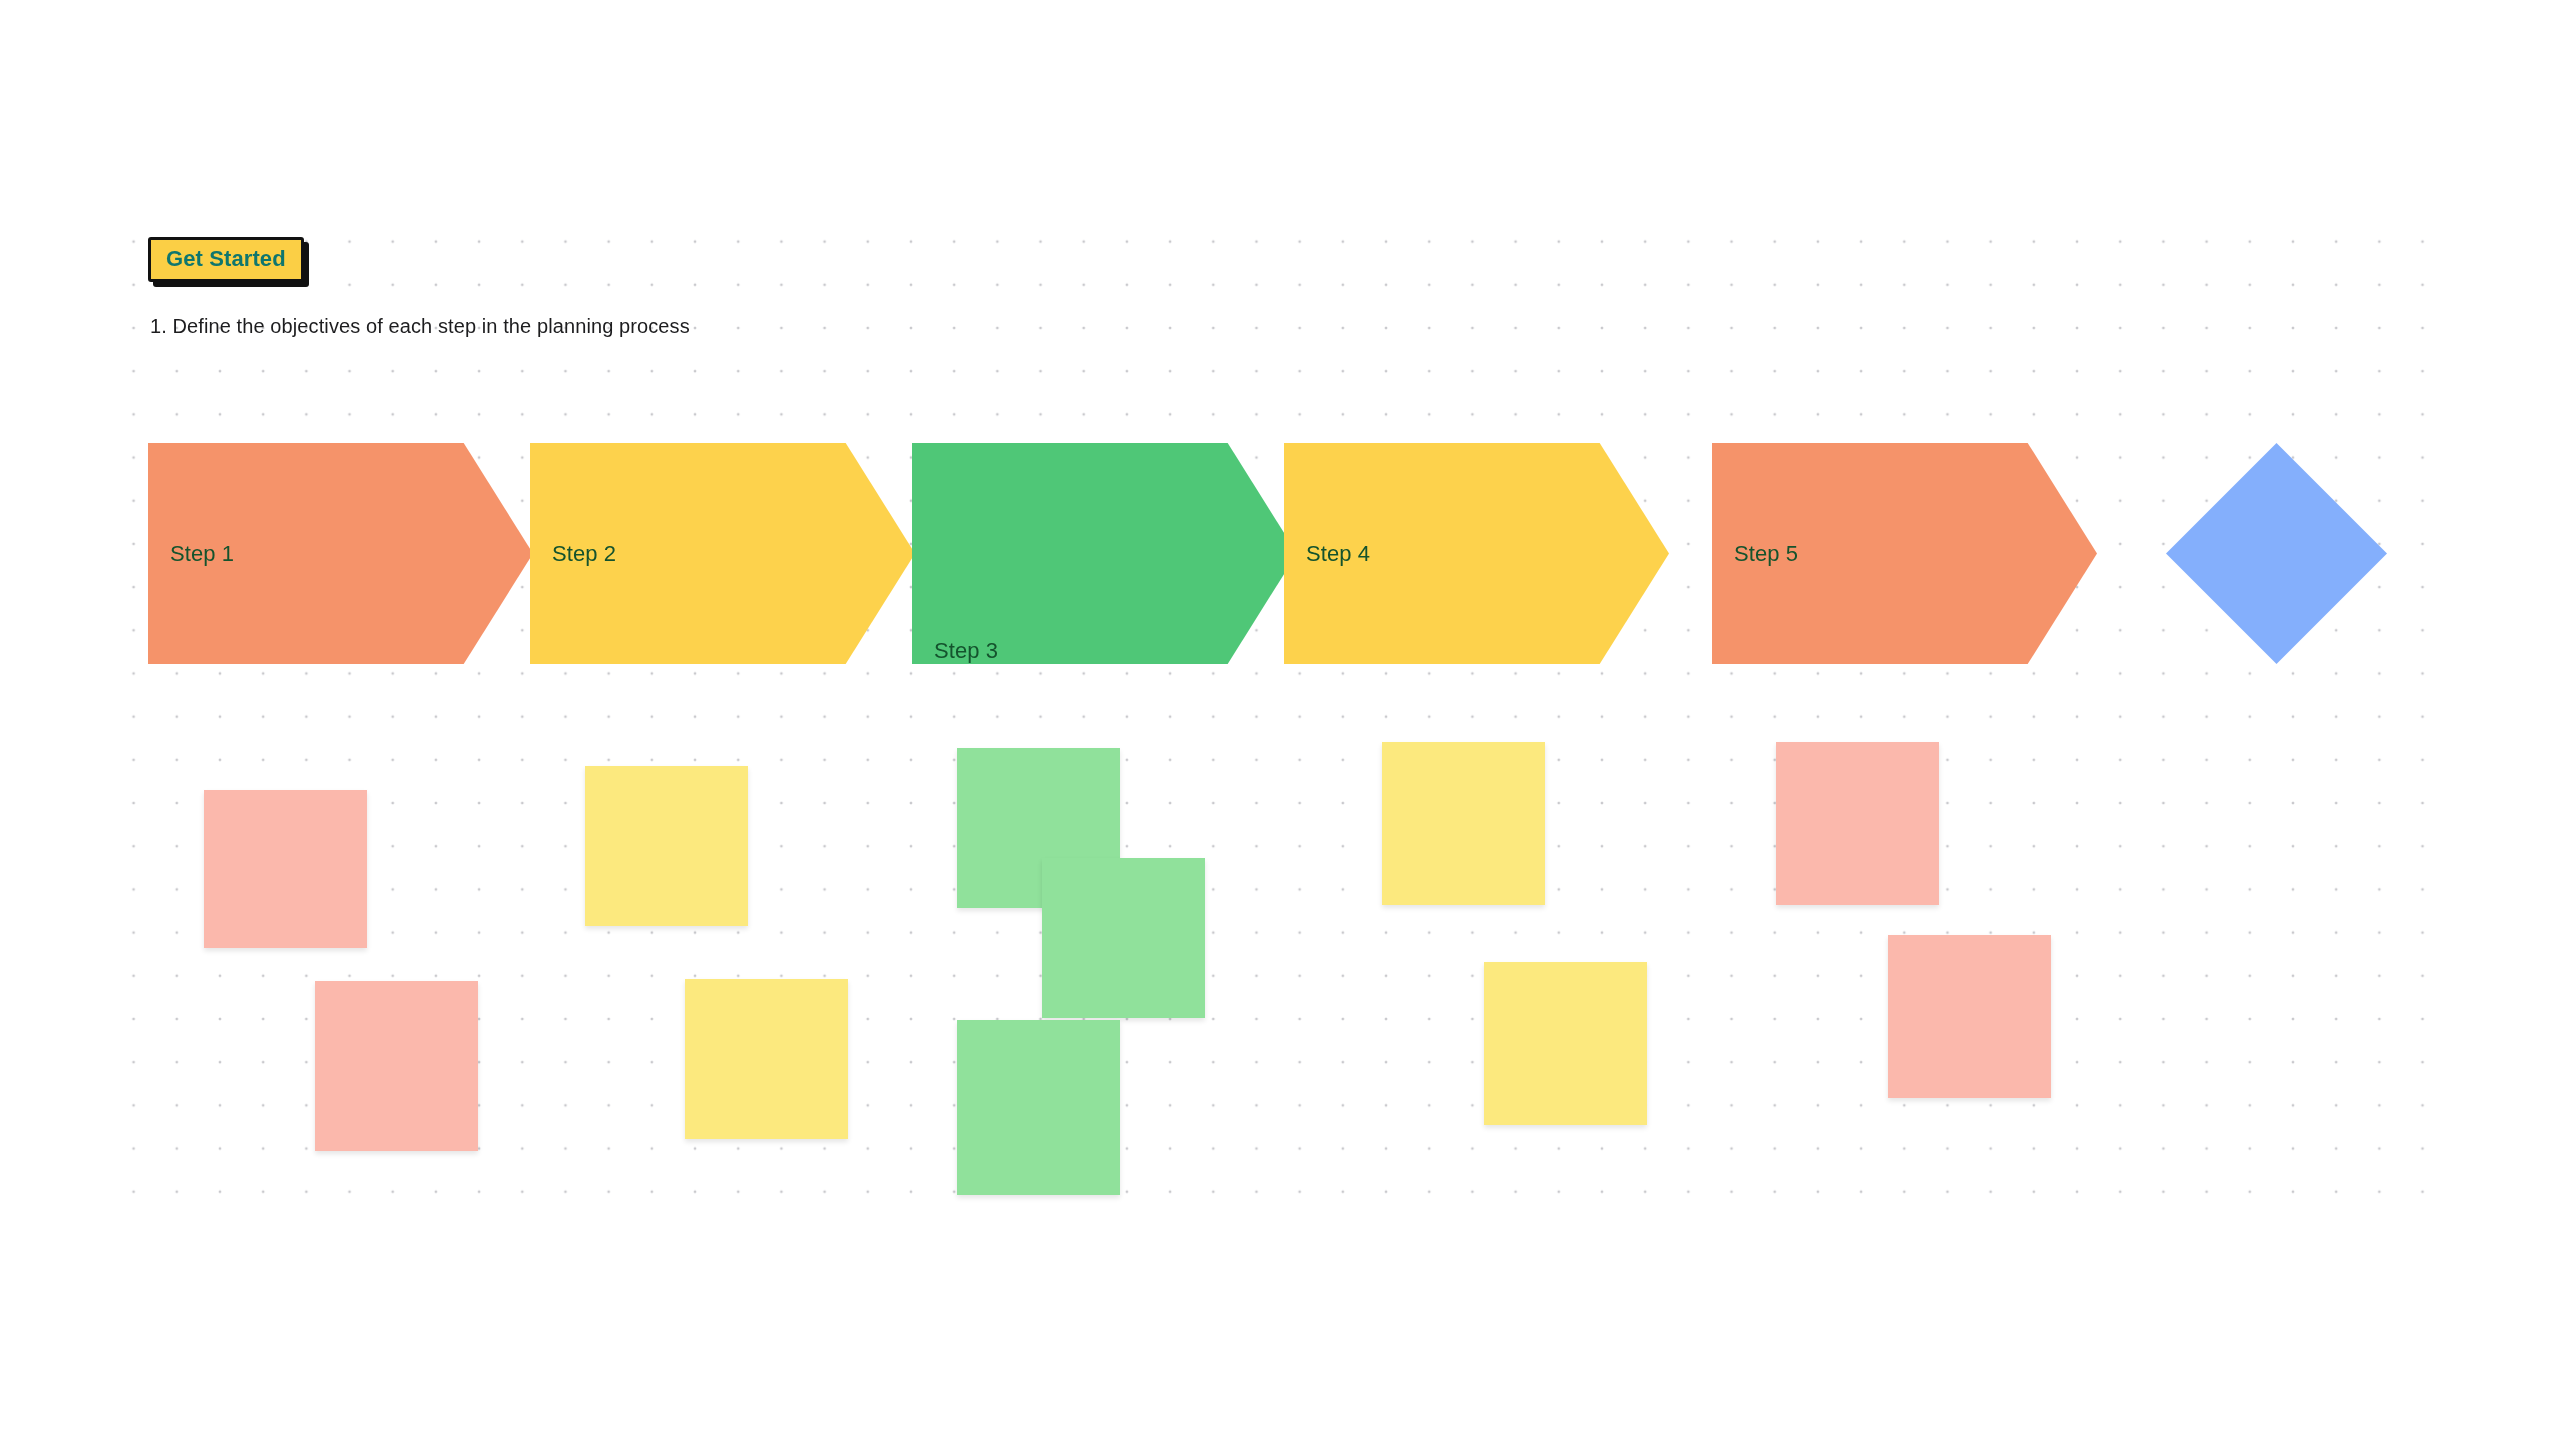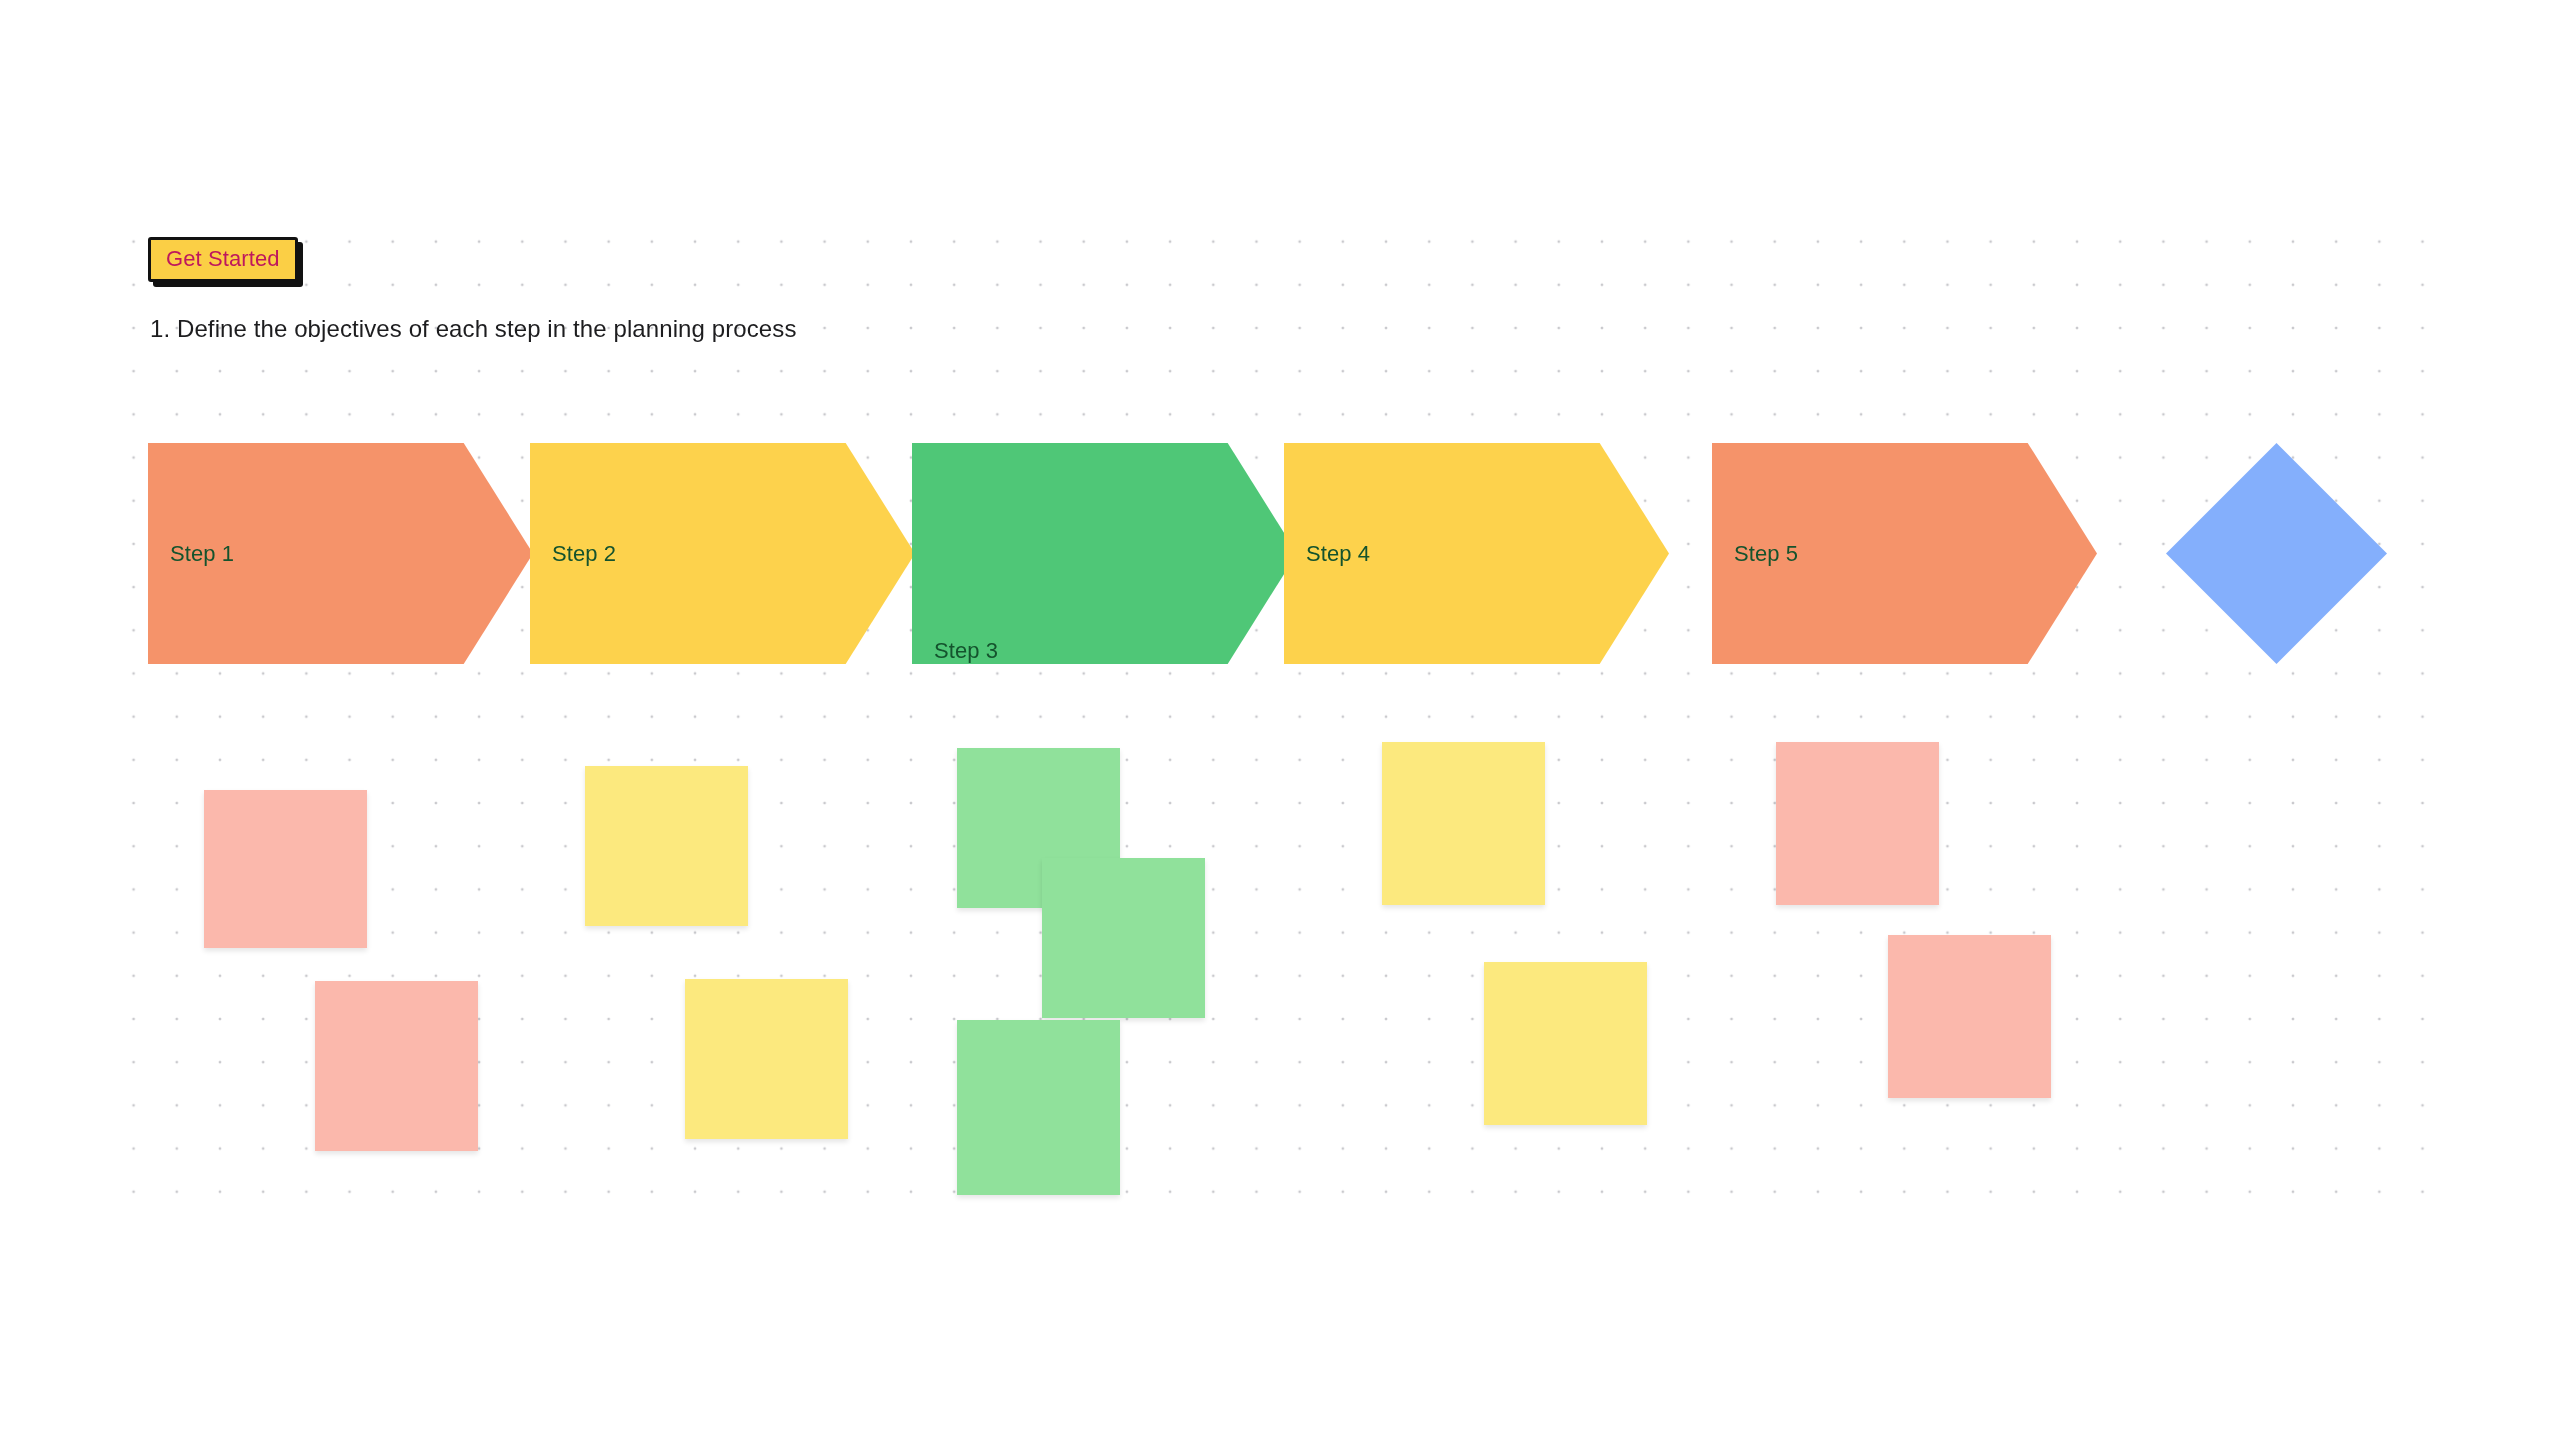--- a/index.html
+++ b/index.html
@@ -39,35 +39,35 @@
   #get-started-button {
     position: absolute;
     left: 148px;
     top: 237px;
     padding: 7px 15px 8px 15px;
     background: #FBCF45;
     border: 3px solid #111111;
     border-radius: 3px;
     box-shadow: 5px 5px 0 0 #111111;
     font-size: 22px;
-    font-weight: normal;
-    color: #be185d;
+    font-weight: bold;
+    color: #0f766e;
     letter-spacing: 0.1px;
     line-height: 1.1;
     cursor: pointer;
     user-select: none;
     white-space: nowrap;
   }
 
   
   #instruction-text {
     position: absolute;
     left: 150px;
     top: 315px;
-    font-size: 24px;
+    font-size: 20px;
     color: #1d1d1f;
     letter-spacing: 0.1px;
     white-space: nowrap;
   }
 
   
   .chevron {
     position: absolute;
     top: 443px;
     height: 221px;

